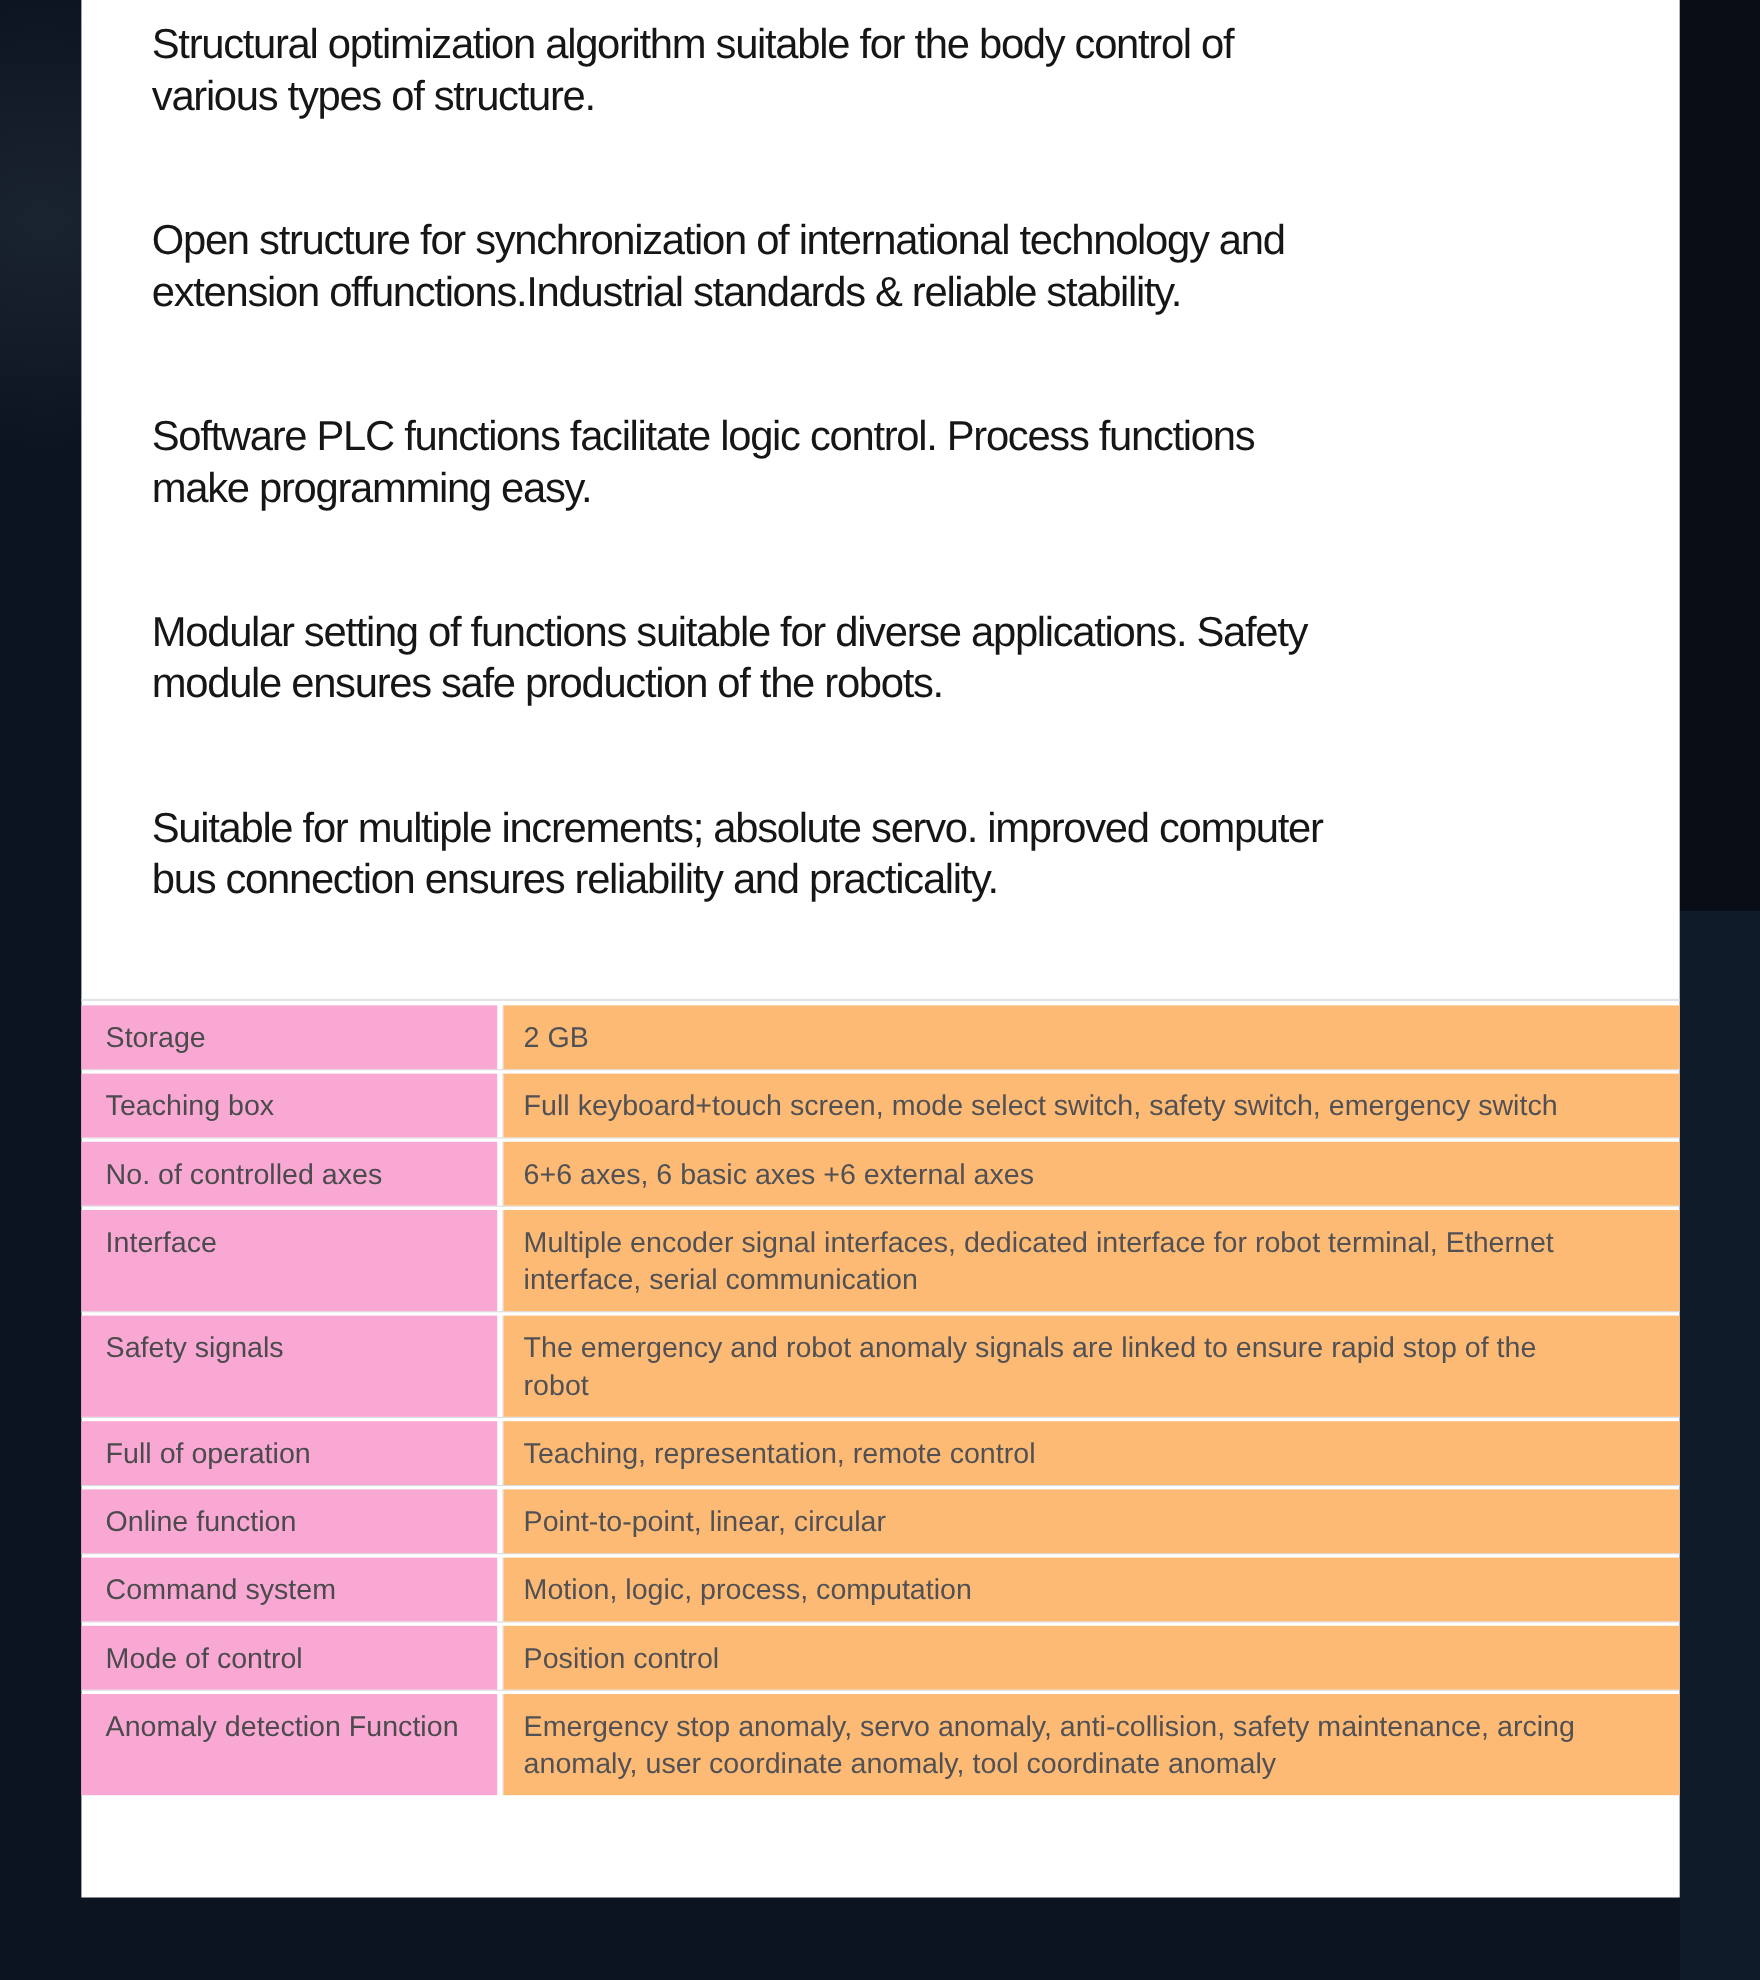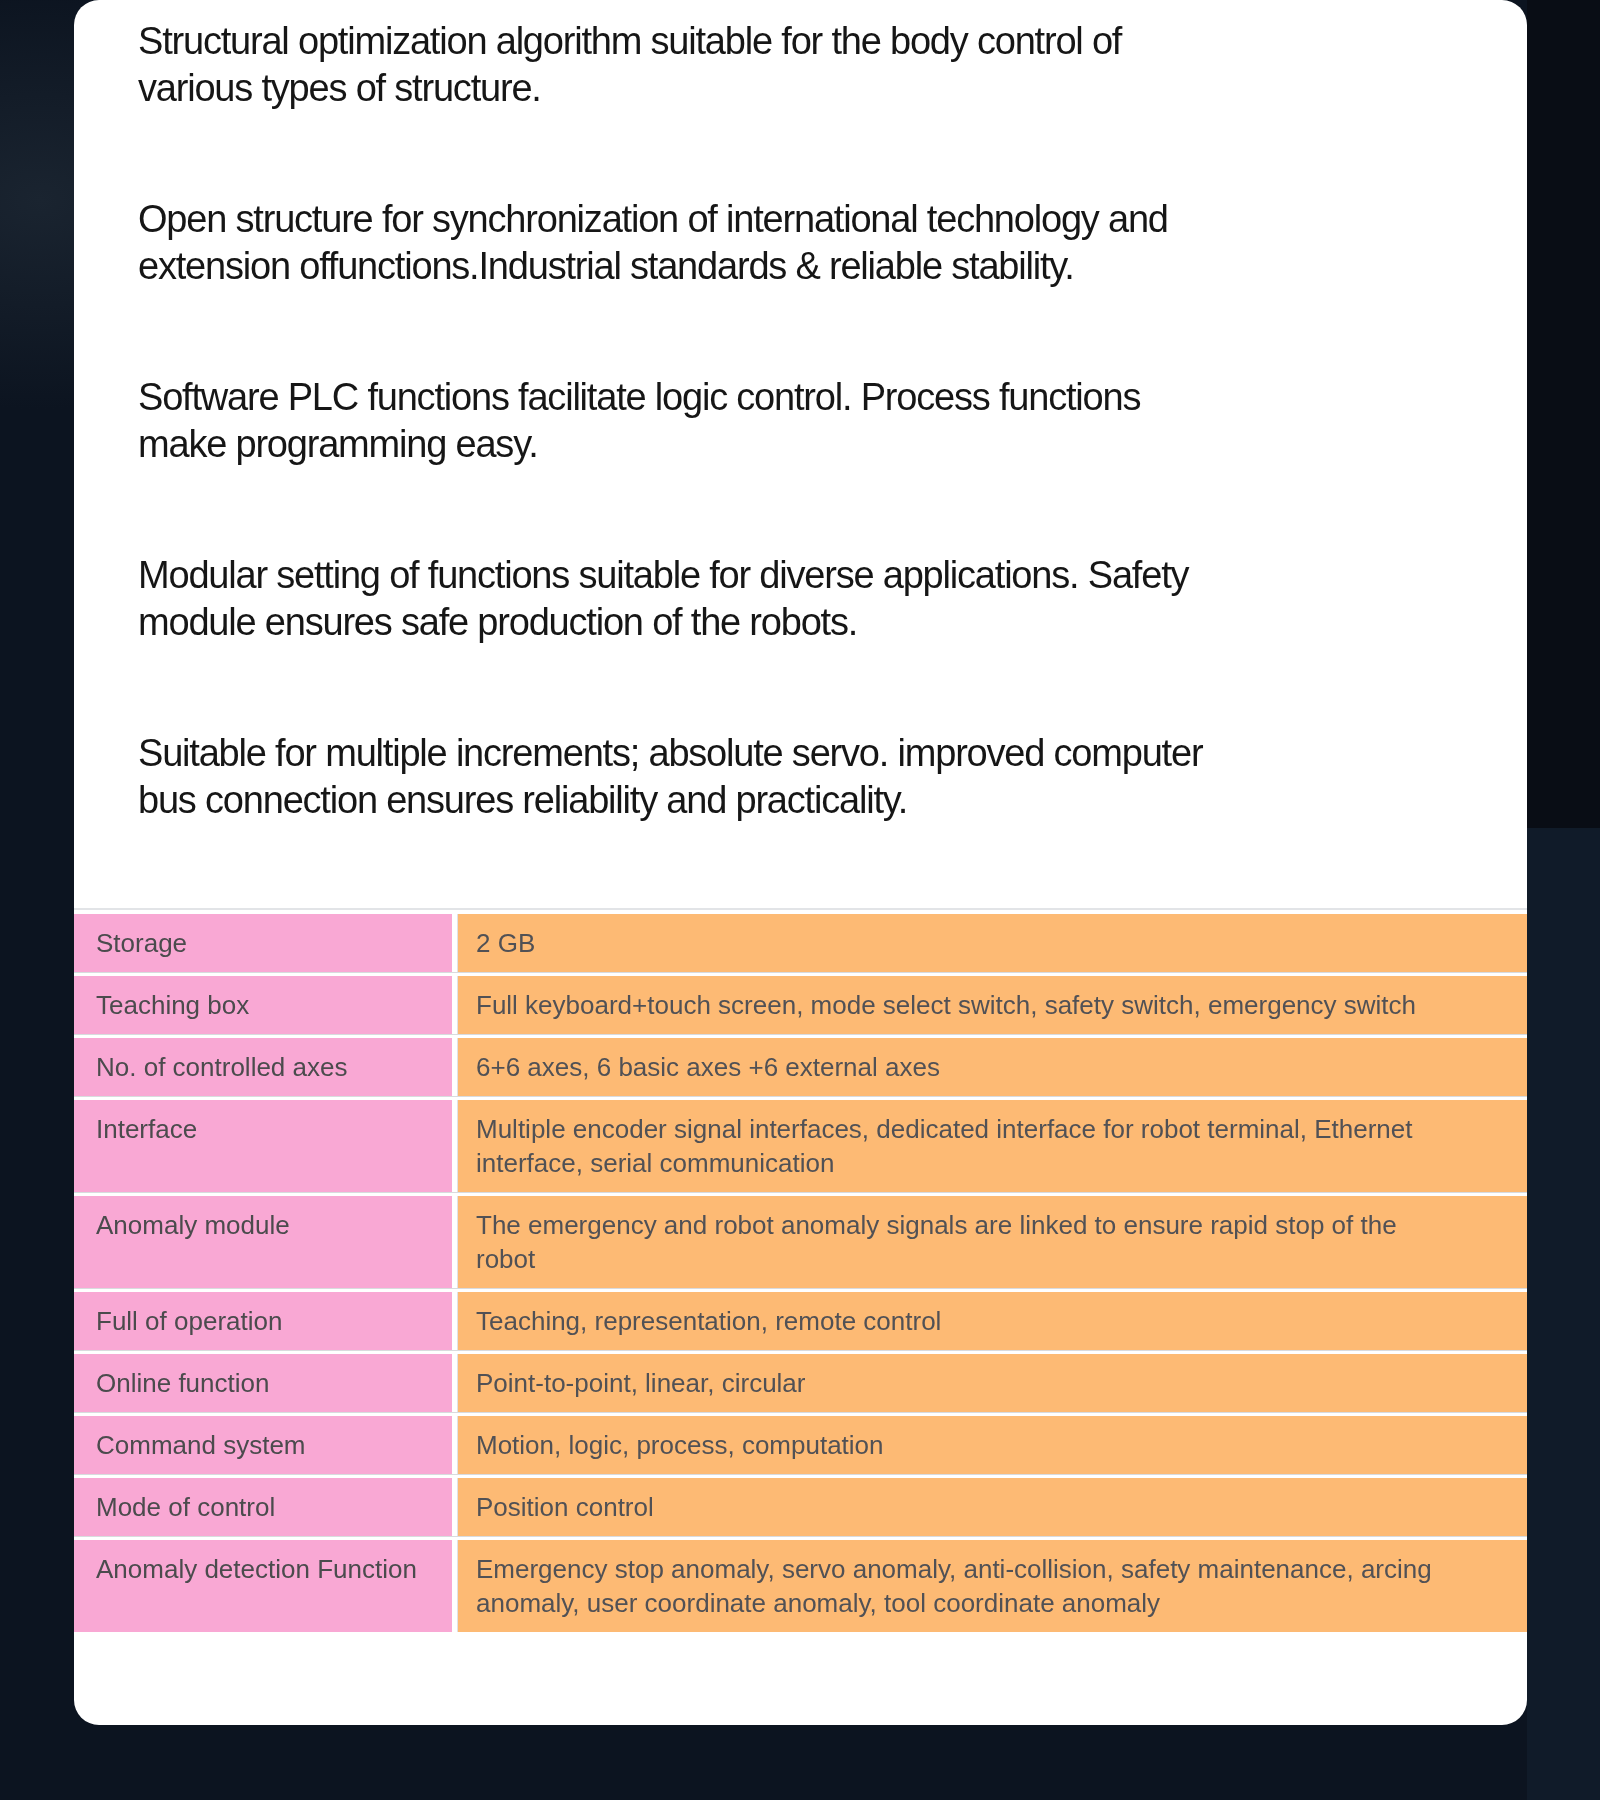--- a/index.html
+++ b/index.html
@@ -30,21 +30,20 @@
     width: 73px; height: 972px;
     background: #101b29;
   }
   .content-panel {
     position: absolute;
     left: 74px; top: 0;
     width: 1453px; height: 1725px;
     background: #ffffff;
     box-sizing: border-box;
     padding: 18px 0 0 0;
-    border-radius: 25px;
   }
   .feature-list {
     padding-left: 64px;
     padding-right: 60px;
   }
   .feature-paragraph {
     font-size: 38px;
     line-height: 47px;
     letter-spacing: -1.2px;
     color: #161616;
@@ -126,21 +125,21 @@
         <div class="spec-value-cell">6+6 axes, 6 basic axes +6 external axes</div>
       </div>
 
       <div class="spec-row">
         <div class="spec-label-cell">Interface</div>
         <div class="spec-value-cell">Multiple encoder signal interfaces, dedicated interface for robot terminal, Ethernet
 interface, serial communication</div>
       </div>
 
       <div class="spec-row">
-        <div class="spec-label-cell">Anomaly module</div>
+        <div class="spec-label-cell">Safety signals</div>
         <div class="spec-value-cell">The emergency and robot anomaly signals are linked to ensure rapid stop of the
 robot</div>
       </div>
 
       <div class="spec-row">
         <div class="spec-label-cell">Full of operation</div>
         <div class="spec-value-cell">Teaching, representation, remote control</div>
       </div>
 
 

